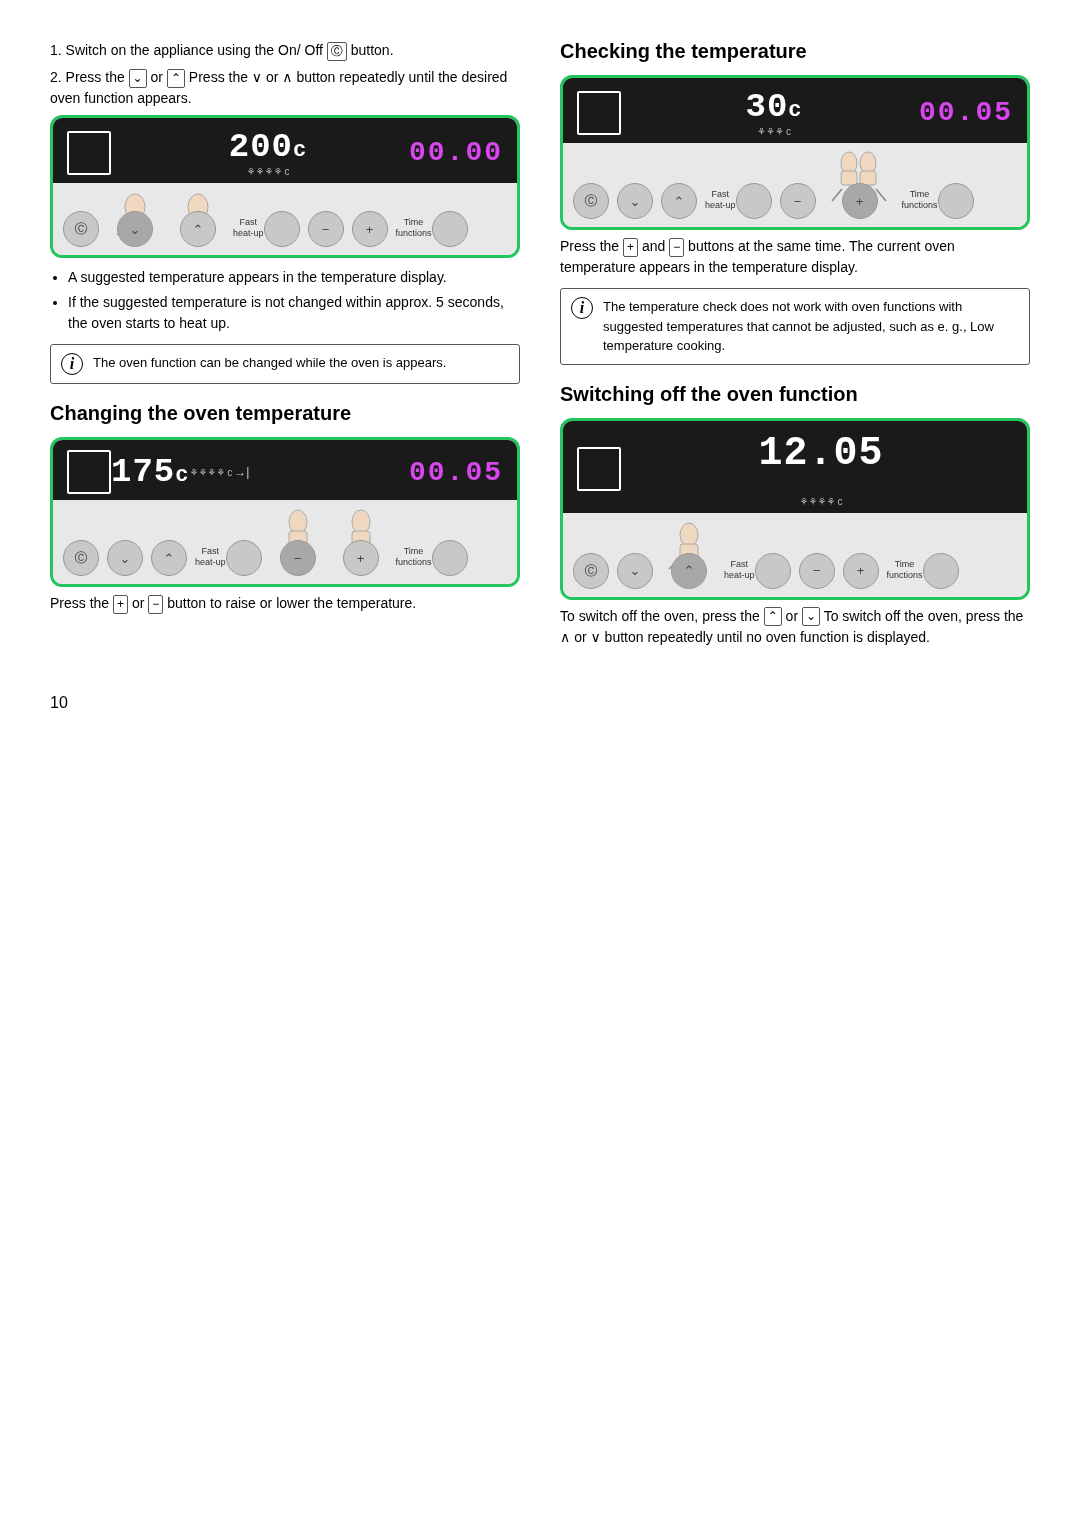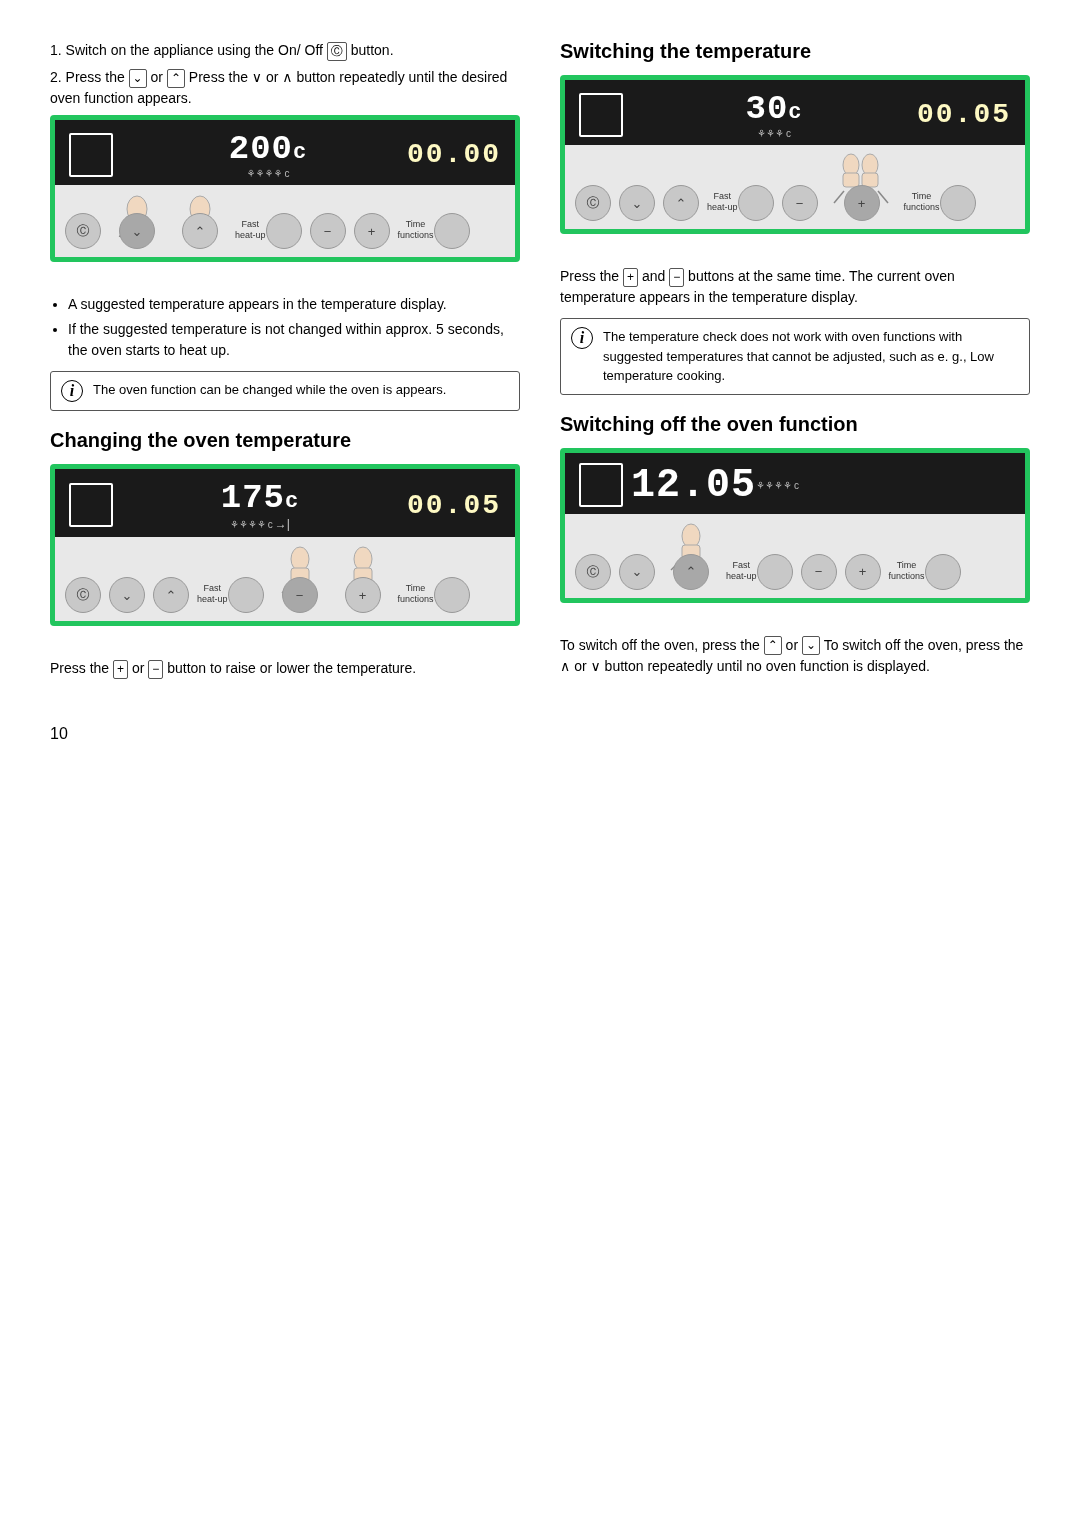--- a/index.html
+++ b/index.html
@@ -38,23 +38,23 @@
     .display-square {
       width: 44px;
       height: 44px;
       border: 2px solid #fff;
       border-radius: 2px;
       flex-shrink: 0;
     }
 
     
     .panel-box {
-      border: 5px solid #22c55e;
-      border-radius: 4px;
-      margin-bottom: 32px;
+      border: 3px solid #22c55e;
+      border-radius: 12px;
+      margin-bottom: 6px;
       overflow: hidden;
     }
     .panel-display-area {
       background: #1a1a1a;
       padding: 10px 14px 6px;
     }
     .panel-buttons-area {
       background: #e8e8e8;
       padding: 6px 10px 8px;
       display: flex;
@@ -144,21 +144,21 @@
       font-family: 'Courier New', monospace;
       font-size: 34px;
       font-weight: bold;
       color: #fff;
       letter-spacing: 1px;
     }
     .disp-main-time {
       font-family: 'Courier New', monospace;
       font-size: 28px;
       font-weight: bold;
-      color: #fef9c3;
+      color: #d946ef;
       letter-spacing: 2px;
       margin-left: auto;
     }
     .disp-sub {
       font-size: 10px;
       color: #bbb;
       display: flex;
       align-items: center;
       gap: 2px;
     }
@@ -262,21 +262,21 @@
       <div class="info-i">i</div>
       <div class="info-text">The oven function can be changed while the oven is appears.</div>
     </div>
 
     <div class="section-title section-divider">Changing the oven temperature</div>
 
     <div class="panel-box">
       <div class="panel-display-area">
         <div class="disp-row">
           <div class="display-square"></div>
-          <div style="flex:1; display:flex; flex-direction:column; align-items:center; ">
+          <div style="flex:1; display:flex; flex-direction:row; align-items:center; ">
             <div class="disp-main-temp">175<span style="font-size:22px;">ᴄ</span></div>
             <div style="display:flex; align-items:center; gap:2px;">
               <span class="disp-sub">⚘⚘⚘⚘</span>
               <span class="disp-celsius-small">ᴄ</span>
               <span style="color:#ccc; font-size:12px;">→|</span>
             </div>
           </div>
           <div class="disp-main-time">00.05</div>
         </div>
       </div>
@@ -322,21 +322,21 @@
         </div>
       </div>
     </div>
 
     <p>Press the <span class="inline-btn">+</span> or <span class="inline-btn">−</span> button to raise or lower the temperature.</p>
 
   </div>
 
   <div class="right-col">
 
-    <div class="section-title">Switching the temperature</div>
+    <div class="section-title">Checking the temperature</div>
 
     <div class="panel-box">
       <div class="panel-display-area">
         <div class="disp-row">
           <div class="display-square"></div>
           <div style="flex:1; display:flex; flex-direction:column; align-items:center; padding-left:8px;">
             <div class="disp-main-temp">30<span style="font-size:22px;">ᴄ</span></div>
             <div style="display:flex; align-items:center; gap:2px;">
               <span class="disp-sub">⚘⚘⚘</span>
               <span class="disp-celsius-small">ᴄ</span>
@@ -390,21 +390,21 @@
       <div class="info-i">i</div>
       <div class="info-text">The temperature check does not work with oven functions with suggested temperatures that cannot be adjusted, such as e.&nbsp;g., Low temperature cooking.</div>
     </div>
 
     <div class="section-title section-divider">Switching off the oven function</div>
 
     <div class="panel-box">
       <div class="panel-display-area">
         <div class="disp-row" style="justify-content:center;">
           <div class="display-square"></div>
-          <div style="flex:1; display:flex; flex-direction:row; align-items:center; padding-left:8px;">
+          <div style="flex:1; display:flex; flex-direction:column; align-items:center; padding-left:8px;gap:20px;">
             <div class="disp-main-temp" style="font-size:40px;">12.05</div>
             <div style="display:flex; align-items:center; gap:2px;">
               <span class="disp-sub">⚘⚘⚘⚘</span>
               <span class="disp-celsius-small">ᴄ</span>
             </div>
           </div>
         </div>
       </div>
       <div class="panel-buttons-area">
         <div class="btn-group">

